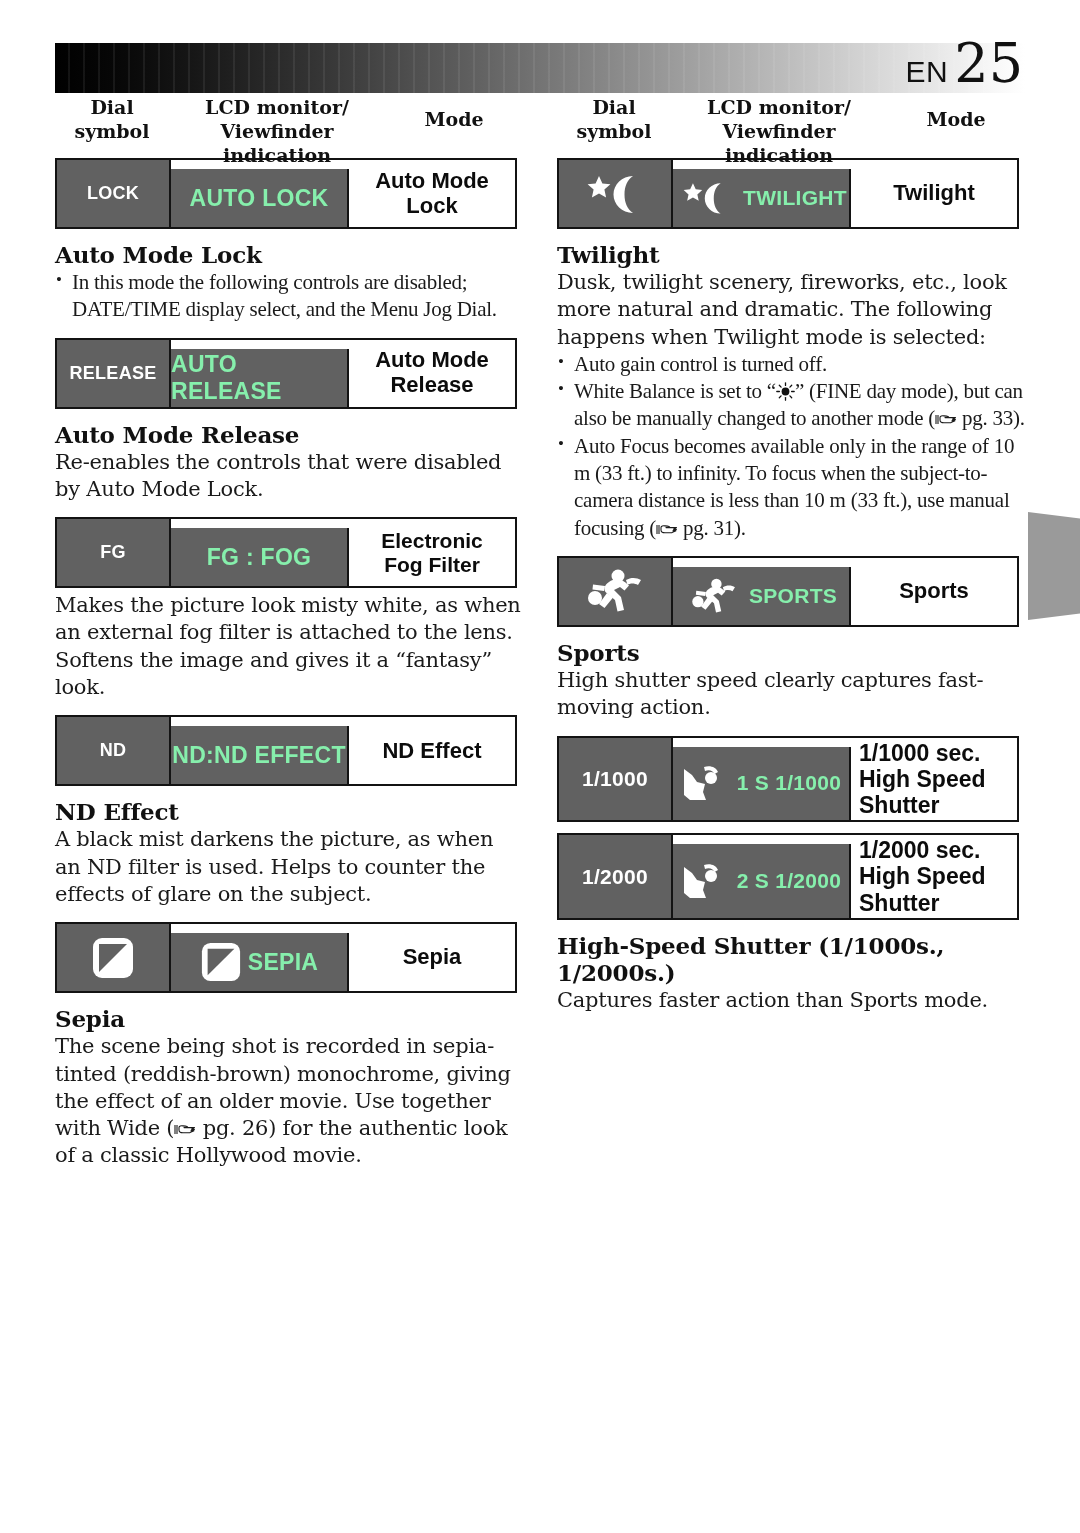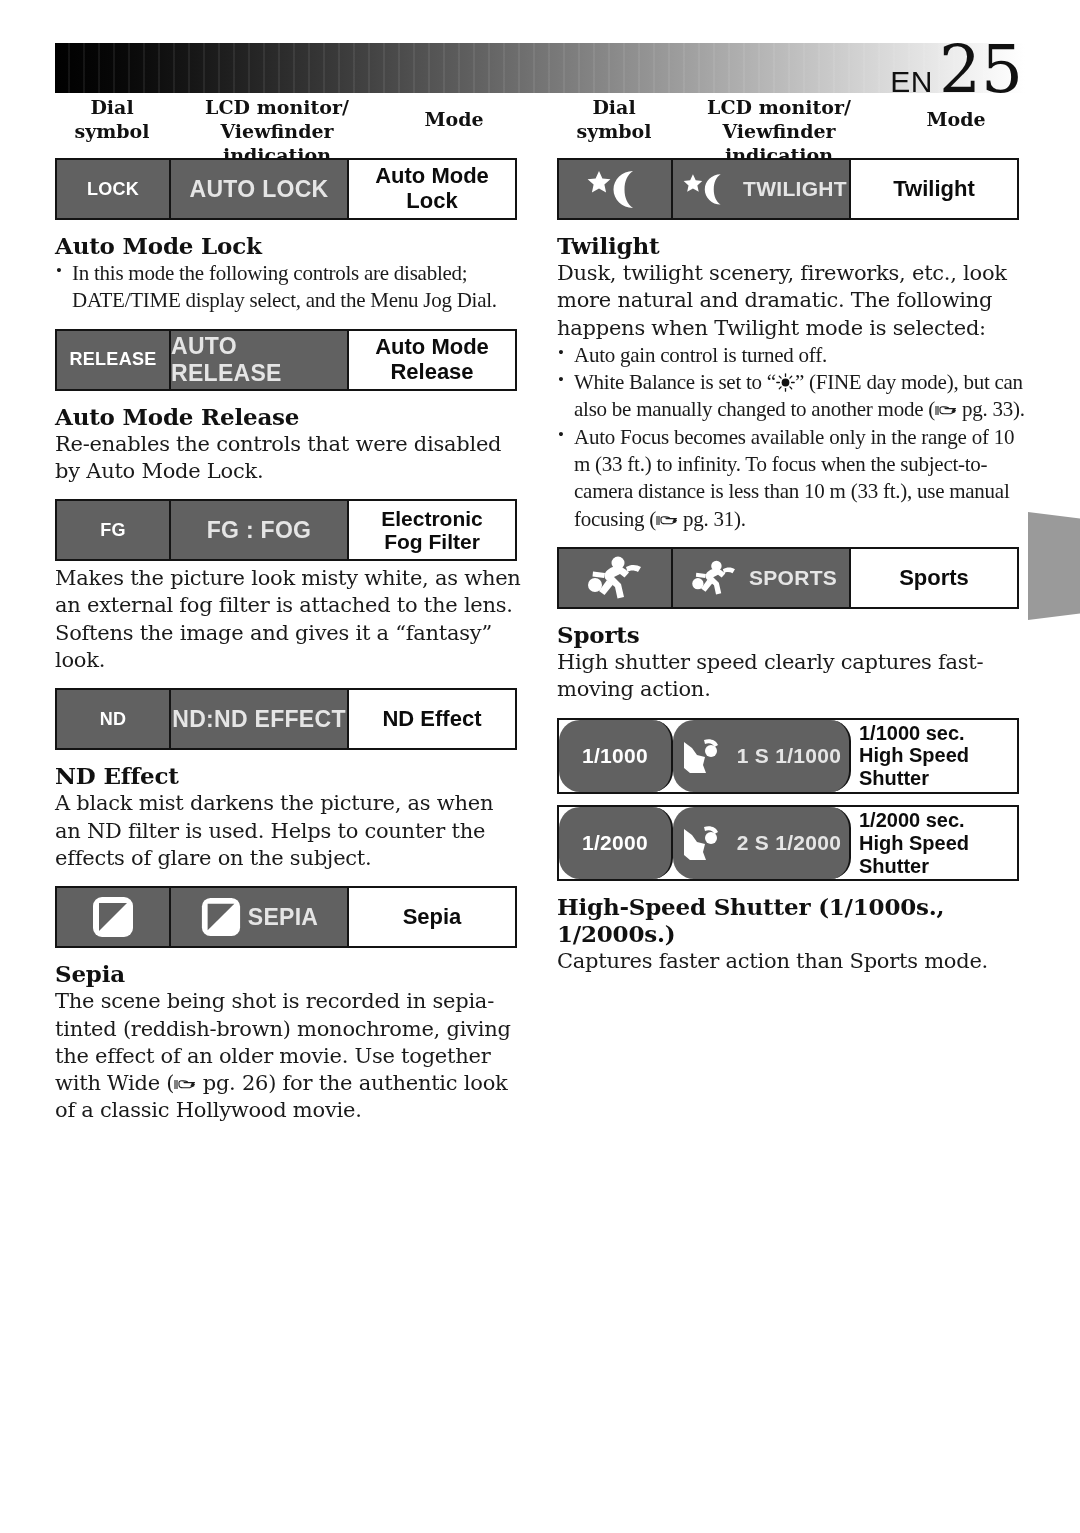--- a/index.html
+++ b/index.html
@@ -57,21 +57,21 @@
     gap: 6px;
     font-family: "Liberation Sans", sans-serif;
   }
   .page-num .en {
     font-size: 30px;
     letter-spacing: 0.5px;
     color: #111;
   }
   .page-num .num {
     font-family: "DejaVu Serif", serif;
-    font-size: 66px;
+    font-size: 54px;
     font-weight: 400;
     line-height: 1;
     color: #111;
   }
 
   
   .edge-tab {
     position: absolute;
     right: 0;
     top: 512px;
@@ -130,45 +130,46 @@
     background: #616161;
     color: #ffffff;
     font-size: 18px;
     letter-spacing: 0.3px;
     border-right: 2.5px solid #131313;
     min-height: 58px;
   }
   .cell-lcd {
     width: 178px;
     background: #616161;
-    color: #e5e5e5;
+    color: #86efac;
     font-size: 23px;
     letter-spacing: 0.3px;
     border-right: 2.5px solid #131313;
     min-height: 58px;
     gap: 6px;
+    margin-top: 9px;
   }
   .cell-mode {
     flex: 1;
     background: #ffffff;
     color: #0c0c0c;
     font-size: 22px;
     min-height: 58px;
     text-align: center;
     line-height: 1.12;
     padding: 2px 4px;
   }
   .cell-mode.two-line { font-size: 21px; }
   .row.tight .cell-dial,
   .row.tight .cell-lcd,
   .row.tight .cell-mode { min-height: 50px; }
   .row.tight .cell-dial,
-  .row.tight .cell-lcd { font-size: 21px; border-radius: 21px; }
+  .row.tight .cell-lcd { font-size: 21px; }
   .row.tight .cell-mode {
-    font-size: 20px;
+    font-size: 23px;
     text-align: left;
     justify-content: flex-start;
     padding-left: 8px;
     line-height: 1.14;
   }
 
   
   .icon-svg { display: block; }
   .lcd-label { white-space: nowrap; }
   .lcd-label.small { font-size: 21px; }

